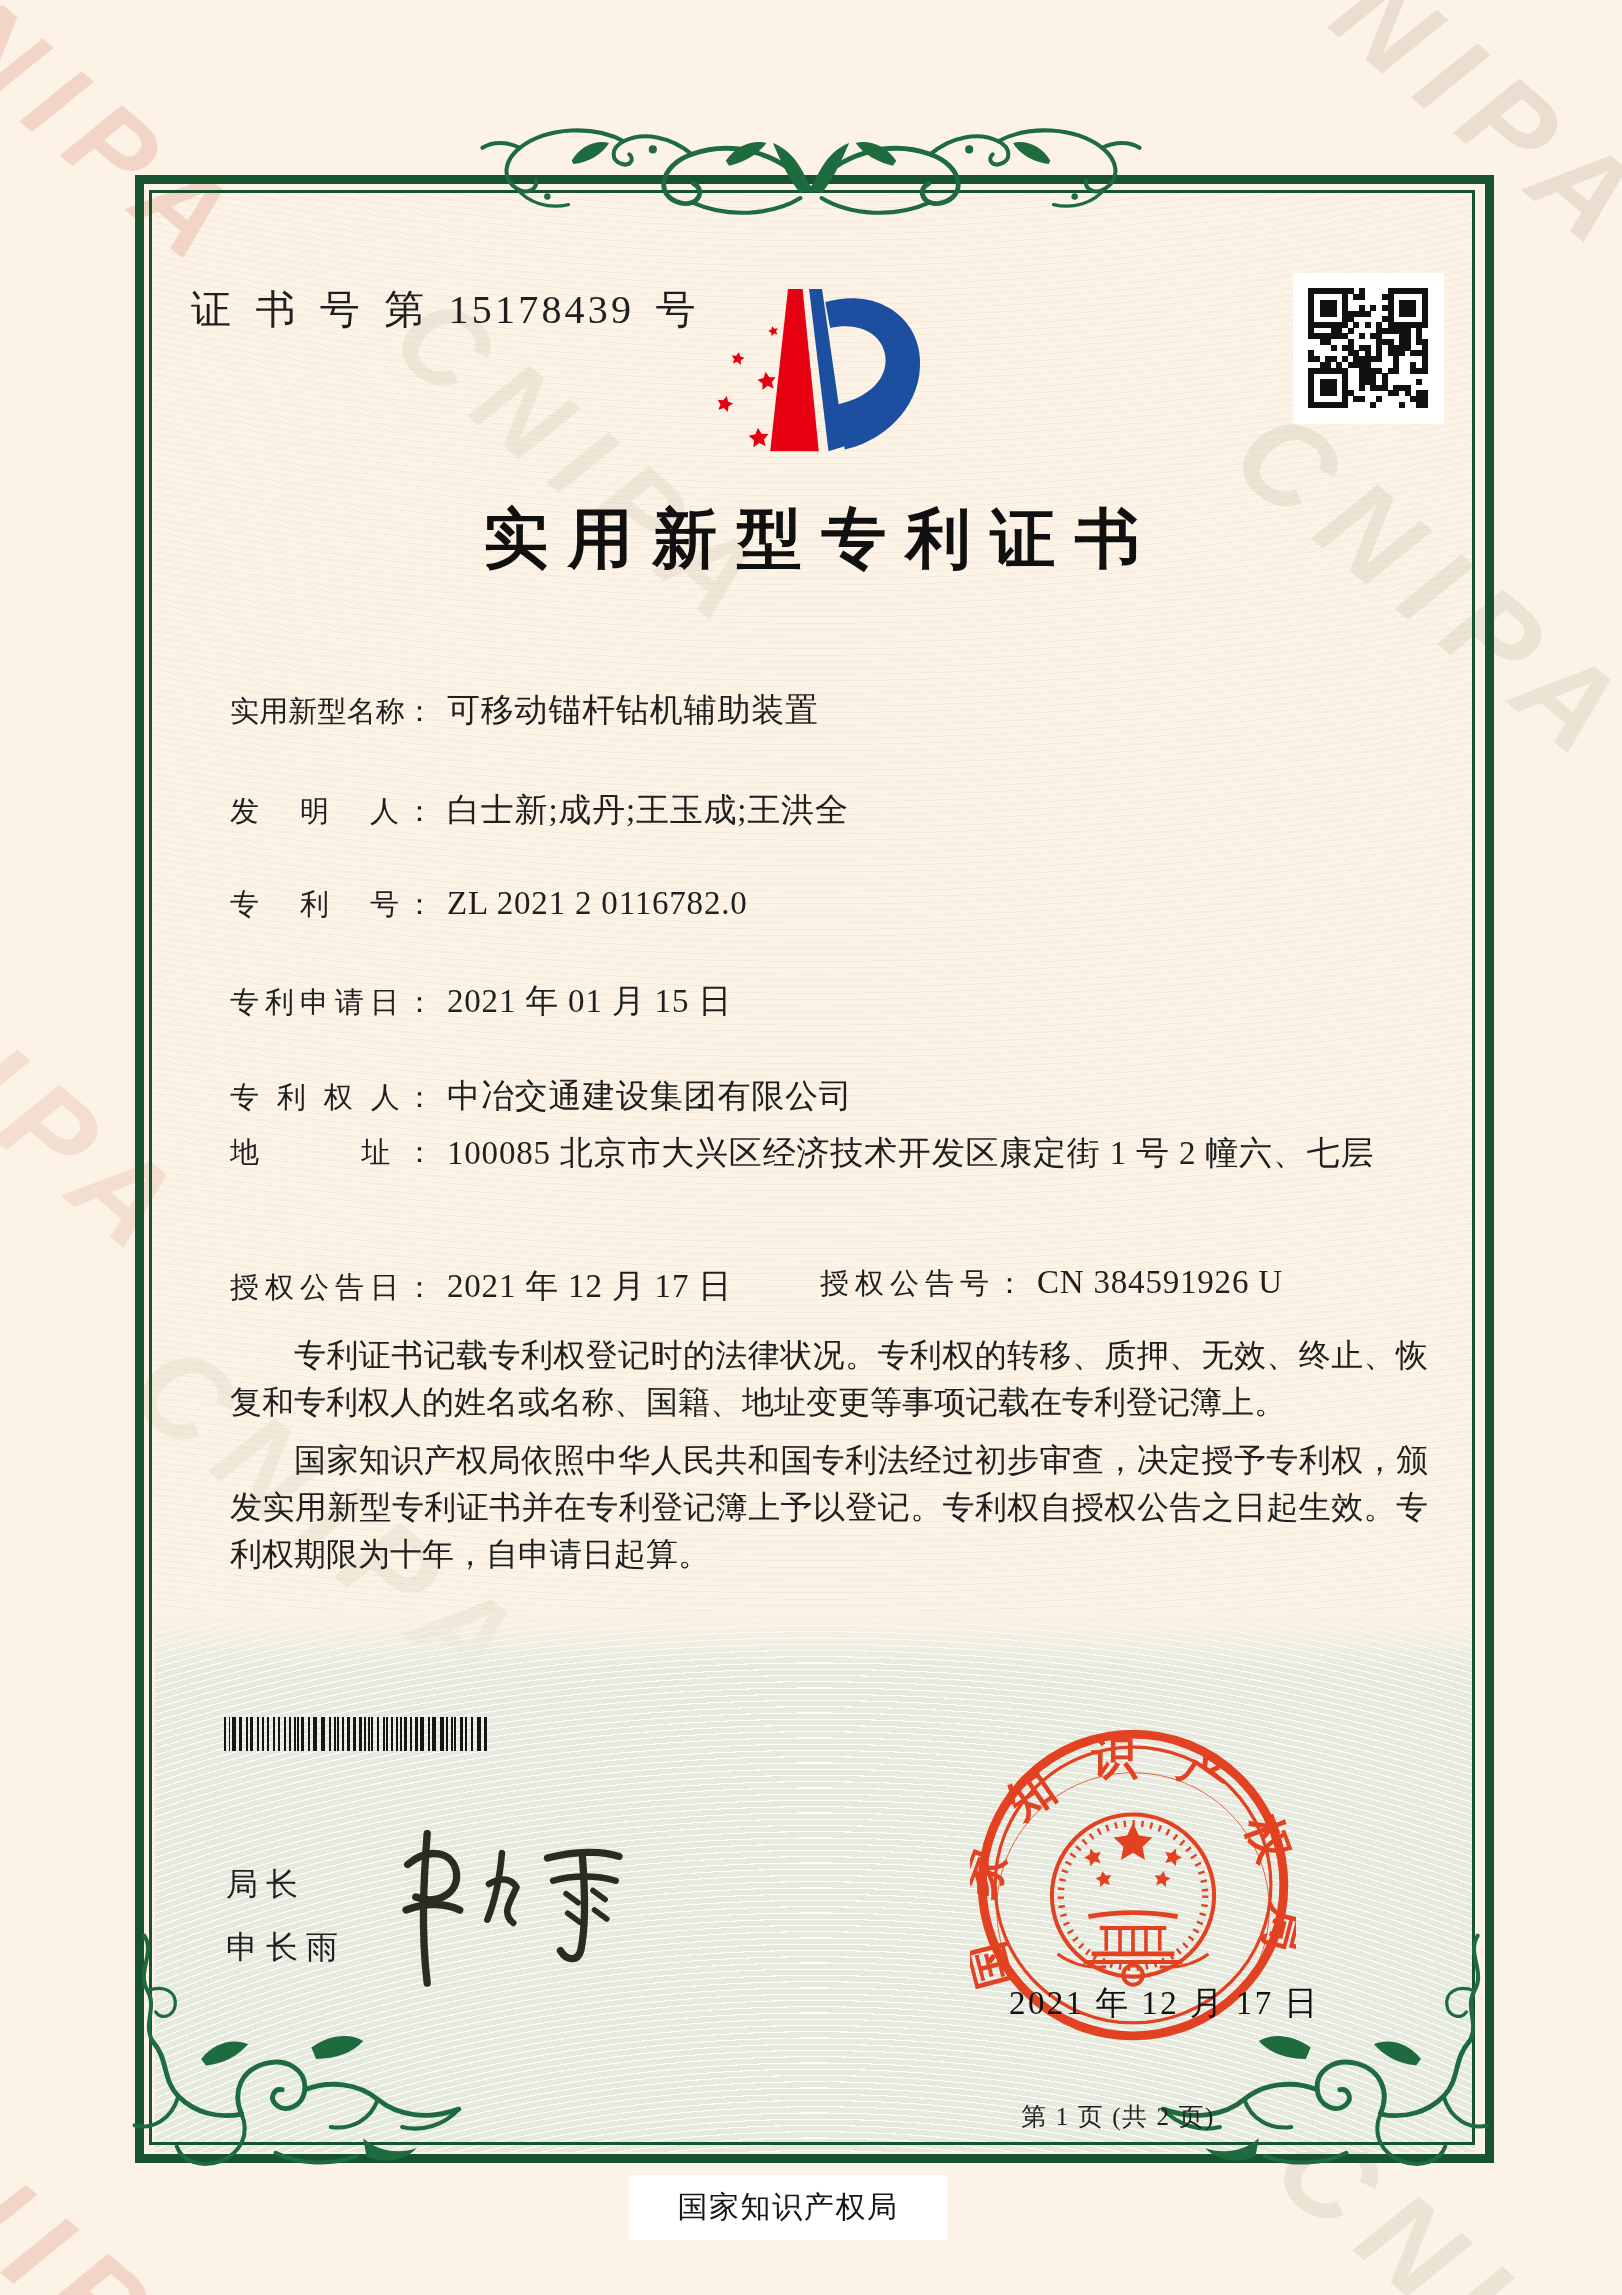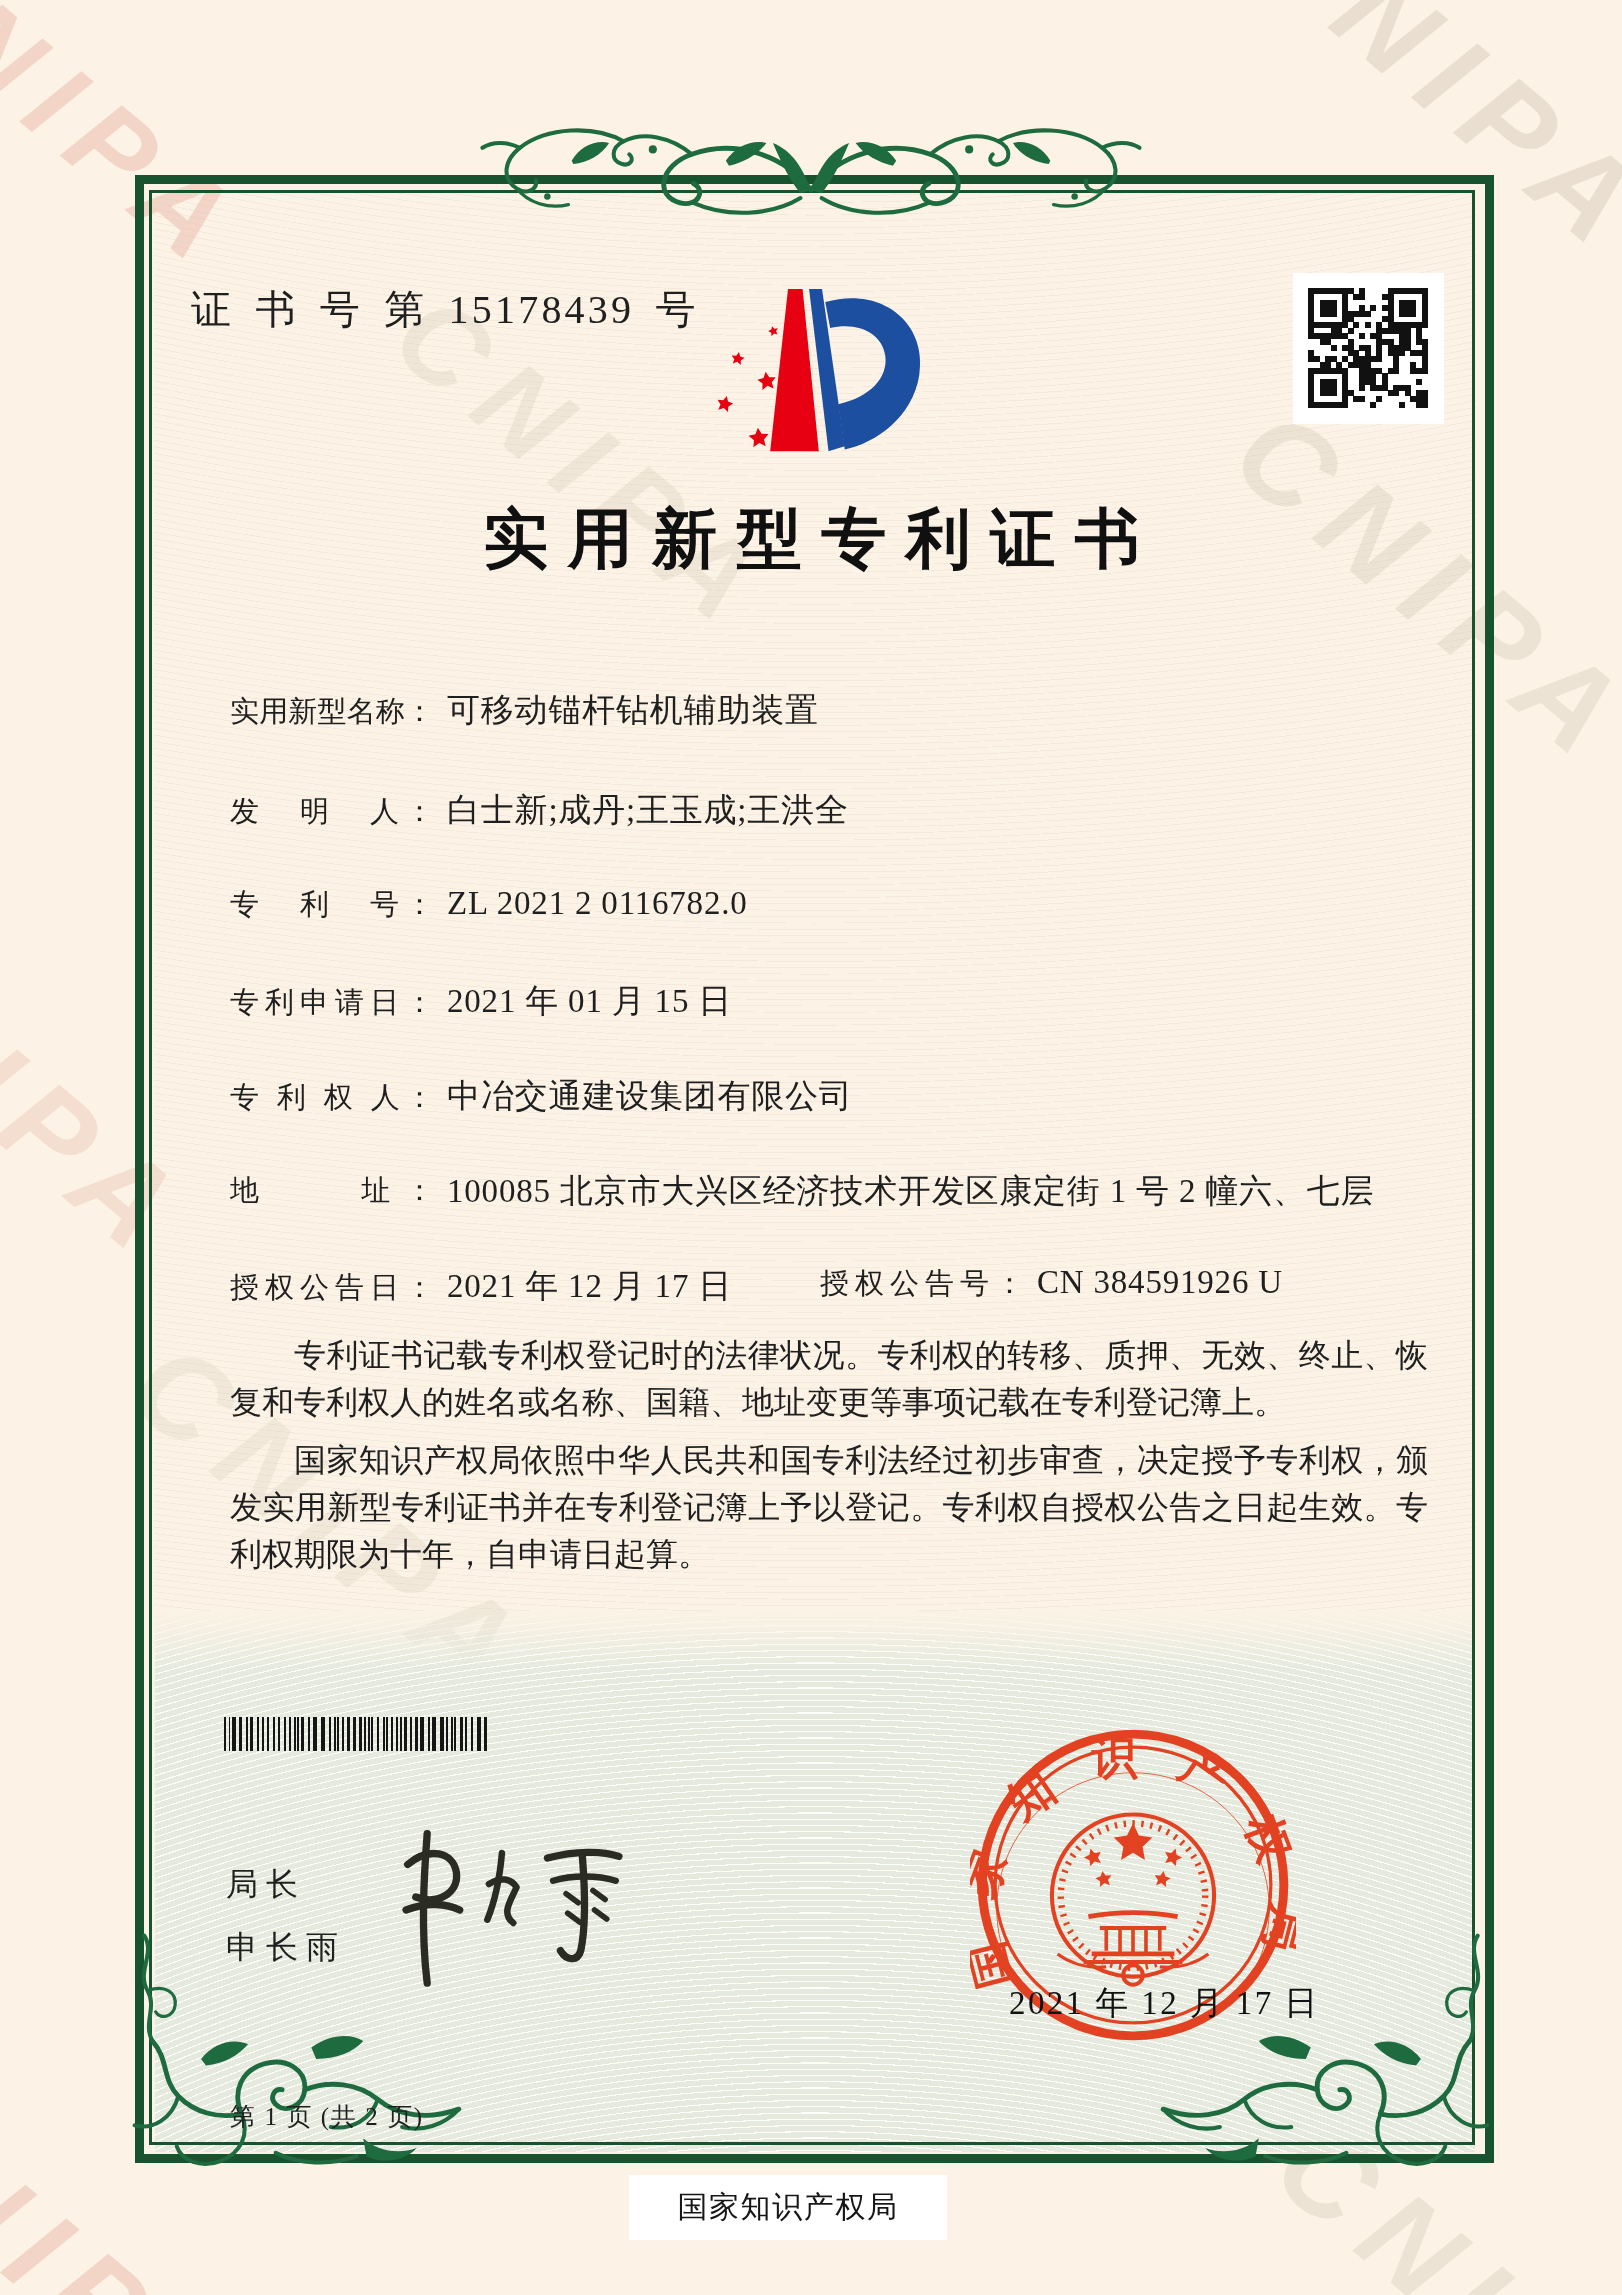--- a/index.html
+++ b/index.html
@@ -37,21 +37,21 @@
          letter-spacing:19.5px;padding-left:19.5px;color:#101010;}
   .row{left:230px;white-space:nowrap;font-size:33px;}
   .lab{display:inline-block;width:204px;font-size:29px;text-align:justify;text-align-last:justify;}
   .val{margin-left:13px;letter-spacing:0.8px;}
   .val-addr{display:inline-block;vertical-align:top;white-space:normal;width:988px;line-height:41px;}
   .pair2{position:absolute;left:590px;top:0;white-space:nowrap;}
   .paras{left:230px;top:1332px;width:1198px;font-size:32px;line-height:47px;text-align:justify;}
   .paras p{margin:0;text-indent:2em;}
   .paras p + p{margin-top:11.4px;}
   .director{left:226px;font-size:32px;letter-spacing:8px;}
-  .footer-page{left:230px;top:2100px;width:985px;text-align:left;font-size:25px;letter-spacing:1.6px;z-index:5;}
+  .footer-page{left:230px;top:2100px;width:985px;text-align:right;font-size:25px;letter-spacing:1.6px;z-index:5;}
   .white-strip{left:629px;top:2175px;width:318px;height:65px;background:#ffffff;z-index:5;
      display:flex;align-items:center;justify-content:center;}
   .cont-note{font-size:30px;letter-spacing:1.6px;color:#161616;}
   
   .barcode{left:224px;top:1717px;width:269px;height:34px;z-index:5;}
   .barcode i{position:absolute;top:0;height:100%;background:#151515;}
   
   .qr-panel{left:1293px;top:273px;width:151px;height:151px;background:#ffffff;z-index:5;}
   .qr{position:absolute;left:15.4px;top:15.4px;width:119px;height:119px;}
   .qr i{position:absolute;width:5.7px;height:5.7px;background:#111111;}
@@ -386,21 +386,21 @@
   </div>
   <div class="abs row" style="top:885px">
     <span class="lab">专　利　号：</span><span class="val">ZL 2021 2 0116782.0</span>
   </div>
   <div class="abs row" style="top:979px">
     <span class="lab">专利申请日：</span><span class="val">2021 年 01 月 15 日</span>
   </div>
   <div class="abs row" style="top:1074px">
     <span class="lab">专 利 权 人：</span><span class="val">中冶交通建设集团有限公司</span>
   </div>
-  <div class="abs row" style="top:1171px">
+  <div class="abs row" style="top:1133px">
     <span class="lab" style="vertical-align:top">地　　址：</span><span class="val val-addr">100085 北京市大兴区经济技术开发区康定街 1 号 2 幢六、七层</span>
   </div>
 
   <div class="abs row" style="top:1264px">
     <span class="lab">授权公告日：</span><span class="val">2021 年 12 月 17 日</span>
     <span class="pair2">
       <span class="lab">授权公告号：</span><span class="val">CN 384591926 U</span>
     </span>
   </div>
 

